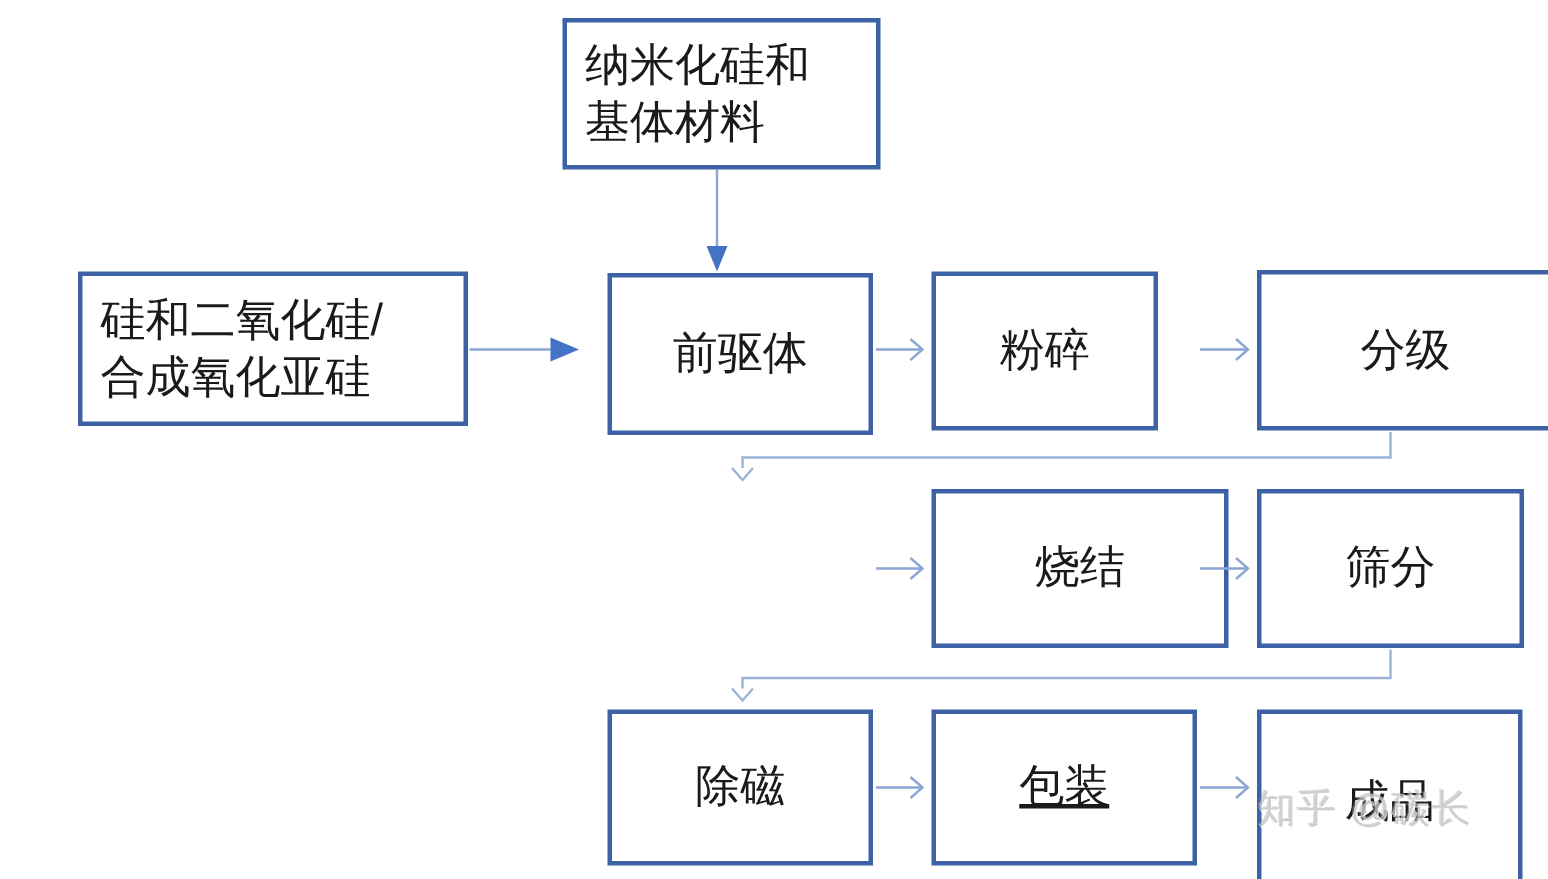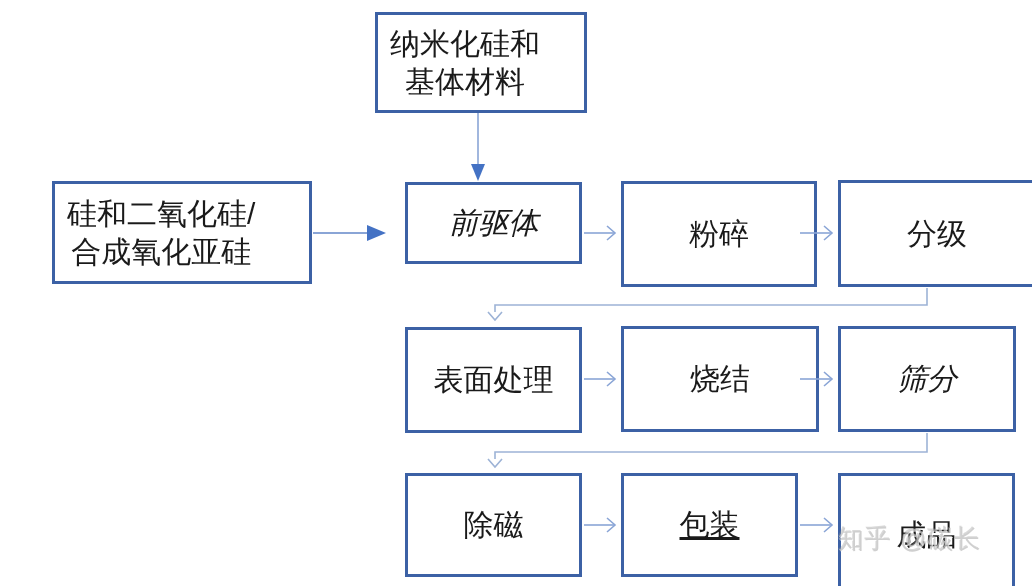--- a/index.html
+++ b/index.html
@@ -9,48 +9,47 @@
   }
   .node{
     position:absolute;box-sizing:border-box;
     border:3px solid var(--box-border,#3c61a5);
     background:#ffffff;
     display:flex;align-items:center;justify-content:center;
     color:var(--text,#1a1a1a);
     font-size:30px;line-height:38px;
     white-space:pre-line;
   }
-  .node.left-text{justify-content:flex-start;padding-left:12px;text-align:center;}
+  .node.left-text{justify-content:flex-start;padding-left:12px;text-align:left;}
   #arrow-layer{position:absolute;left:0;top:0;width:1032px;height:586px;pointer-events:none;}
   .wm{
     position:absolute;left:838px;top:522px;width:190px;
     font-size:26px;letter-spacing:1px;
     color:var(--watermark,#c4c4c4);
     text-shadow:1px 1px 0 rgba(255,255,255,.9),-1px -1px 0 rgba(150,150,150,.45);
     opacity:.8;z-index:5;
   }
 </style>
 </head>
 <body>
 
 <div id="canvas">
 
   <div class="node left-text" style="left:375px;top:12px;width:212px;height:101px;">纳米化硅和
 基体材料</div>
 
   <div class="node left-text" style="left:52px;top:181px;width:260px;height:103px;">硅和二氧化硅/
 合成氧化亚硅</div>
 
-  <div class="node" style="left:405px;top:182px;width:177px;height:82px;font-style:italic;">前驱体</div>
-  <div class="node" style="left:621px;top:181px;width:196px;height:106px;">粉碎</div>
+  <div class="node" style="left:405px;top:182px;width:177px;height:108px;">前驱体</div>
+  <div class="node" style="left:621px;top:181px;width:151px;height:106px;">粉碎</div>
   <div class="node" style="left:838px;top:180px;width:198px;height:107px;">分级</div>
 
-  <div class="node" style="left:405px;top:327px;width:177px;height:106px;">表面处理</div>
   <div class="node" style="left:621px;top:326px;width:198px;height:106px;">烧结</div>
-  <div class="node" style="left:838px;top:326px;width:178px;height:106px;font-style:italic;">筛分</div>
+  <div class="node" style="left:838px;top:326px;width:178px;height:106px;">筛分</div>
 
   <div class="node" style="left:405px;top:473px;width:177px;height:104px;">除磁</div>
   <div class="node" style="left:621px;top:473px;width:177px;height:104px;text-decoration:underline;">包装</div>
   <div class="node" style="left:838px;top:473px;width:177px;height:124px;">成品</div>
 
   <svg id="arrow-layer" viewBox="0 0 1032 586" xmlns="http://www.w3.org/2000/svg">
 
     <g>
       <line x1="478" y1="113" x2="478" y2="166" style="stroke:var(--arrow-line);stroke-width:1.6"></line>
       <polygon points="478,181 471,164 485,164" style="fill:var(--arrow-fill)"></polygon>

